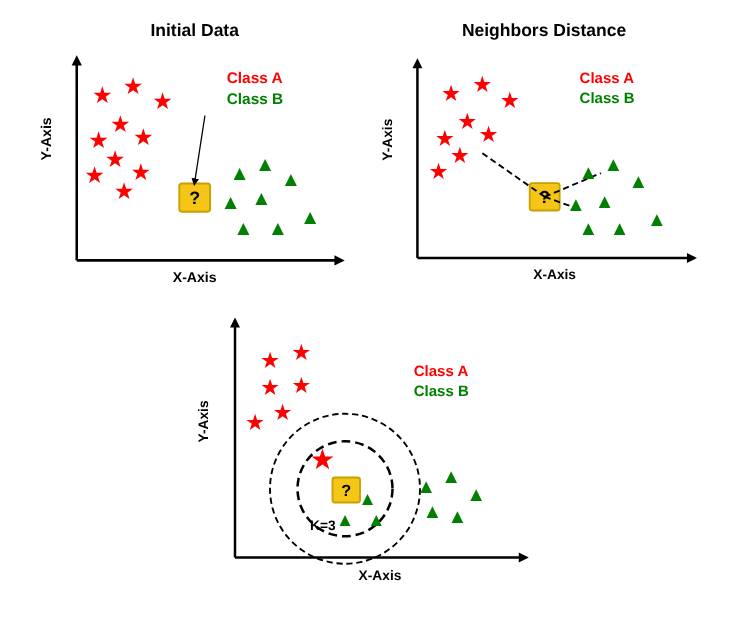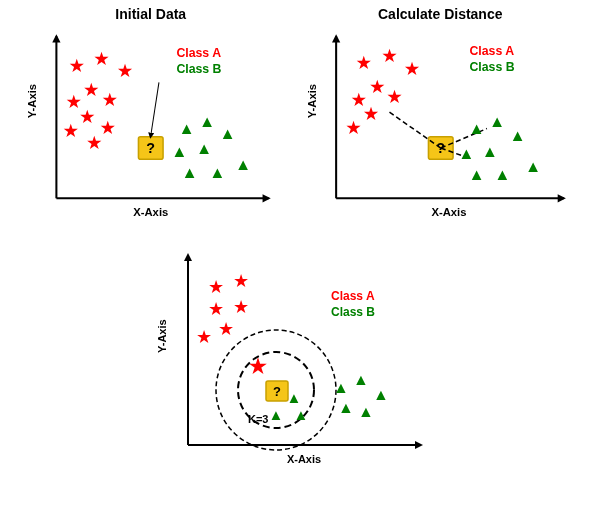--- a/index.html
+++ b/index.html
@@ -8,21 +8,21 @@
       height: 515px;
       background: white;
       font-family: Arial, sans-serif;
       overflow: hidden;
     }
     .main-container {
       display: flex;
       flex-direction: column;
       width: 591px;
       height: 515px;
-      padding: 6px;
+      padding: 16px;
     }
     .top-row {
       display: flex;
       flex-direction: row;
       width: 100%;
       height: 240px;
     }
     .bottom-row {
       display: flex;
       justify-content: center;
@@ -117,21 +117,21 @@
           <text x="195" y="148" font-size="16" fill="green" text-anchor="middle">▲</text>
           <text x="220" y="140" font-size="16" fill="green" text-anchor="middle">▲</text>
 
           <text x="155" y="30" font-size="12" fill="red" font-weight="bold">Class A</text>
           <text x="155" y="46" font-size="12" fill="green" font-weight="bold">Class B</text>
         </svg>
       </div>
     </div>
 
     <div class="panel">
-      <div class="panel-title">Calculate Distance</div>
+      <div class="panel-title">Neighbors Distance</div>
       <div class="chart-area">
         <svg class="chart" viewBox="0 0 280 195">
 
           <line x1="38" y1="10" x2="38" y2="168" stroke="black" stroke-width="2"></line>
           <line x1="38" y1="168" x2="260" y2="168" stroke="black" stroke-width="2"></line>
           <polygon points="38,8 34,16 42,16" fill="black"></polygon>
           <polygon points="262,168 254,164 254,172" fill="black"></polygon>
           <text x="18" y="90" font-size="11" font-weight="bold" transform="rotate(-90,18,90)">Y-Axis</text>
           <text x="148" y="185" font-size="11" font-weight="bold" text-anchor="middle">X-Axis</text>
 

